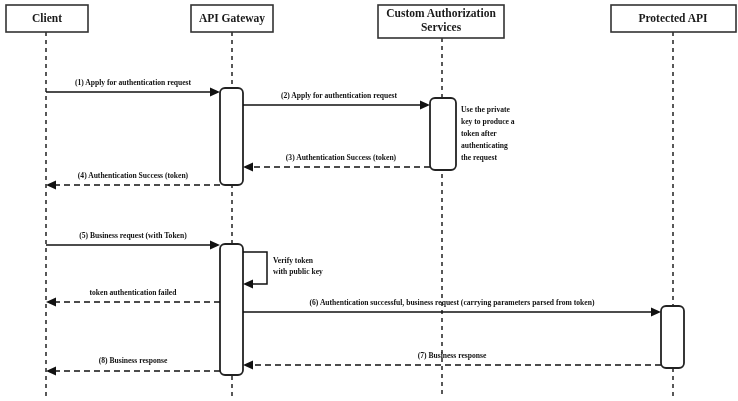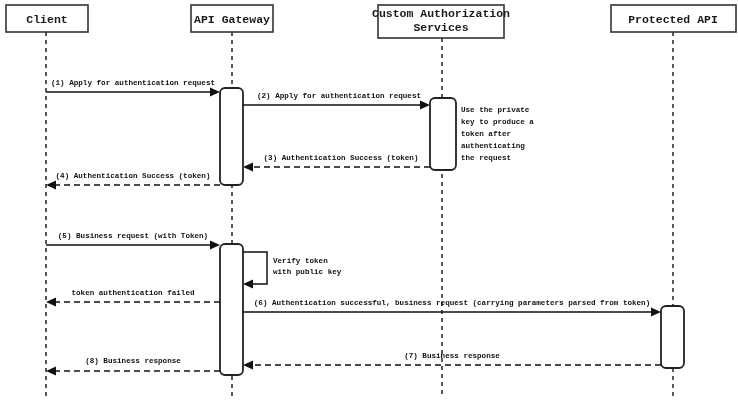--- a/index.html
+++ b/index.html
@@ -5,21 +5,21 @@
   html, body {
     margin: 0;
     padding: 0;
     background: #ffffff;
   }
   #diagram-root {
     position: relative;
     width: 738px;
     height: 401px;
     background: #ffffff;
-    font-family: Liberation Mono, monospace;
+    font-family: Liberation Serif, serif;
     overflow: hidden;
     text-align: right;
   }
   #diagram-svg {
     position: absolute;
     left: 0;
     top: 0;
     width: 738px;
     height: 401px;
   }

